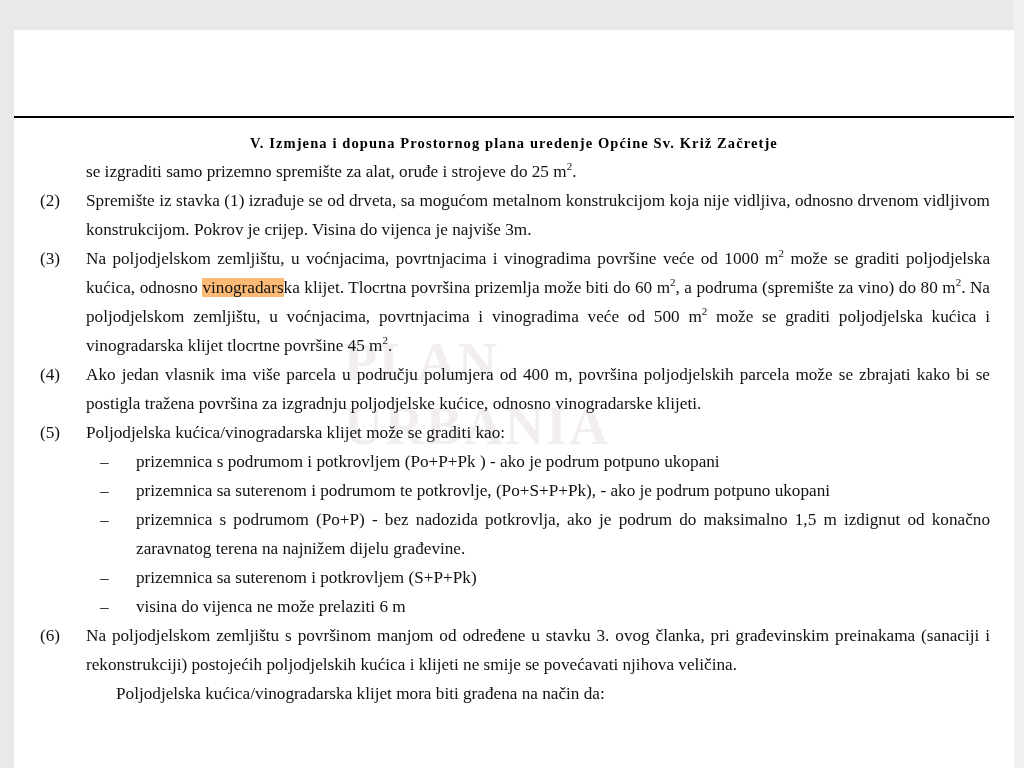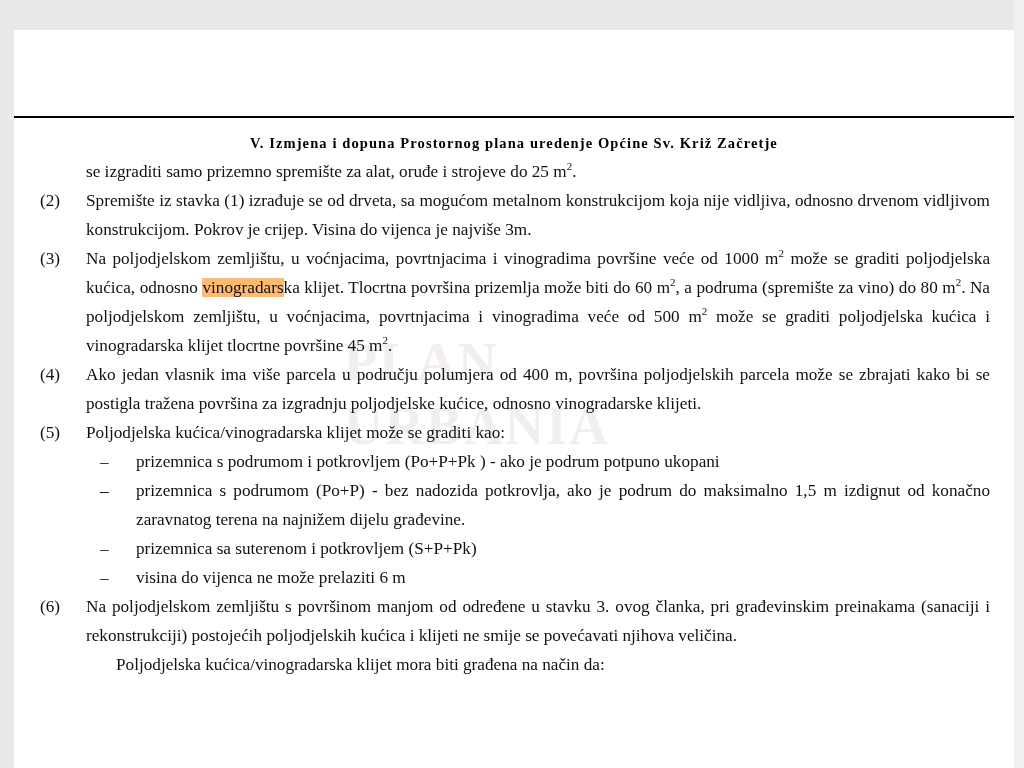--- a/index.html
+++ b/index.html
@@ -184,20 +184,21 @@
         <span>Poljodjelska kućica/vinogradarska klijet može se graditi kao:</span>
       </div>
 
       <ul class="dash-list">
         <li class="dash-item">
           <span class="dash">–</span>
           <span>prizemnica s podrumom i potkrovljem (Po+P+Pk ) - ako je podrum potpuno ukopani</span>
         </li>
         <li class="dash-item">
           <span class="dash">–</span>
+          <span>prizemnica sa suterenom i podrumom te potkrovlje, (Po+S+P+Pk), - ako je podrum potpuno ukopani</span>
         </li>
         <li class="dash-item">
           <span class="dash">–</span>
           <span>prizemnica s podrumom (Po+P) - bez nadozida potkrovlja, ako je podrum do maksimalno 1,5 m izdignut od konačno zaravnatog terena na najnižem dijelu građevine.</span>
         </li>
         <li class="dash-item tight">
           <span class="dash">–</span>
           <span>prizemnica sa suterenom i potkrovljem (S+P+Pk)</span>
         </li>
         <li class="dash-item tight">

